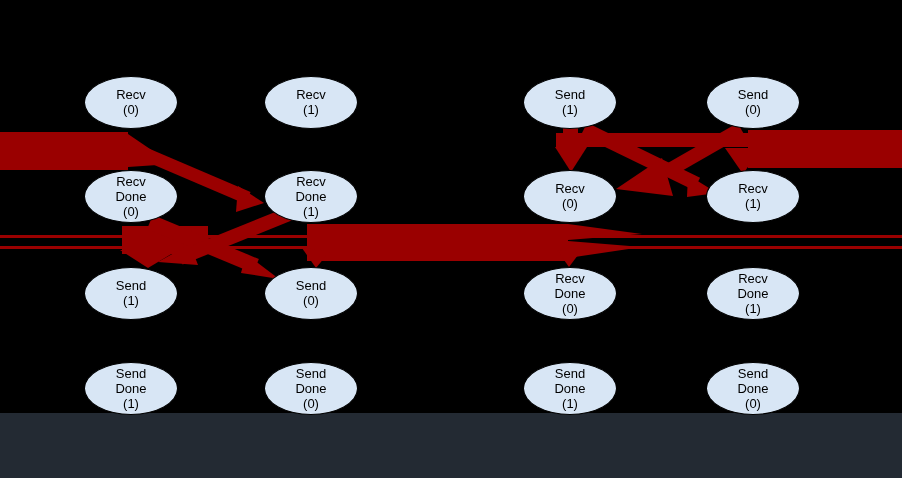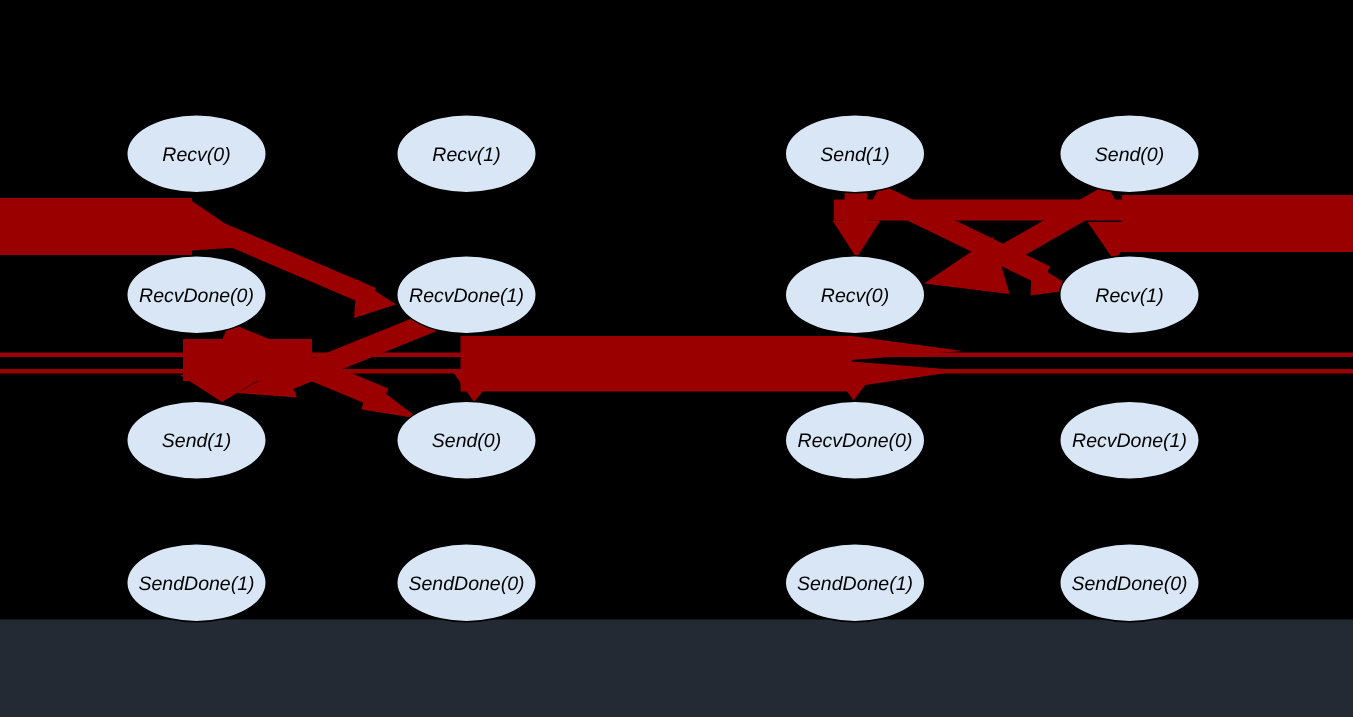--- a/index.html
+++ b/index.html
@@ -4,24 +4,23 @@
 <style>
   html,body{margin:0;padding:0;}
   body{width:902px;height:478px;overflow:hidden;font-family:"Liberation Sans",sans-serif;}
   #canvas{position:relative;width:902px;height:478px;overflow:hidden;}
   #edge-layer{position:absolute;left:0;top:0;z-index:1;}
   #footer{position:absolute;left:0;width:100%;z-index:2;}
   #nodes{position:absolute;left:0;top:0;width:100%;height:100%;z-index:3;}
   .node{
     position:absolute;
     border-radius:50%;
-    display:flex;align-items:center;justify-content:center;
+    display:flex;flex-direction:column;align-items:center;justify-content:center;
     font-size:13px;line-height:15px;text-align:center;
     box-sizing:border-box;
-    font-style:italic;
   }
   .node span{display:block;white-space:nowrap;}
 </style>
 </head>
 <body style="background: rgb(0, 0, 0);">
 
 <div id="canvas" style="width: 902px; height: 478px; background: rgb(0, 0, 0);">
   <svg id="edge-layer" xmlns="http://www.w3.org/2000/svg" width="902" height="478" viewBox="0 0 902 478">
       <rect x="0" y="235" width="902" height="3" fill="#9a0000"></rect>
       <rect x="0" y="246" width="902" height="3" fill="#9a0000"></rect>

